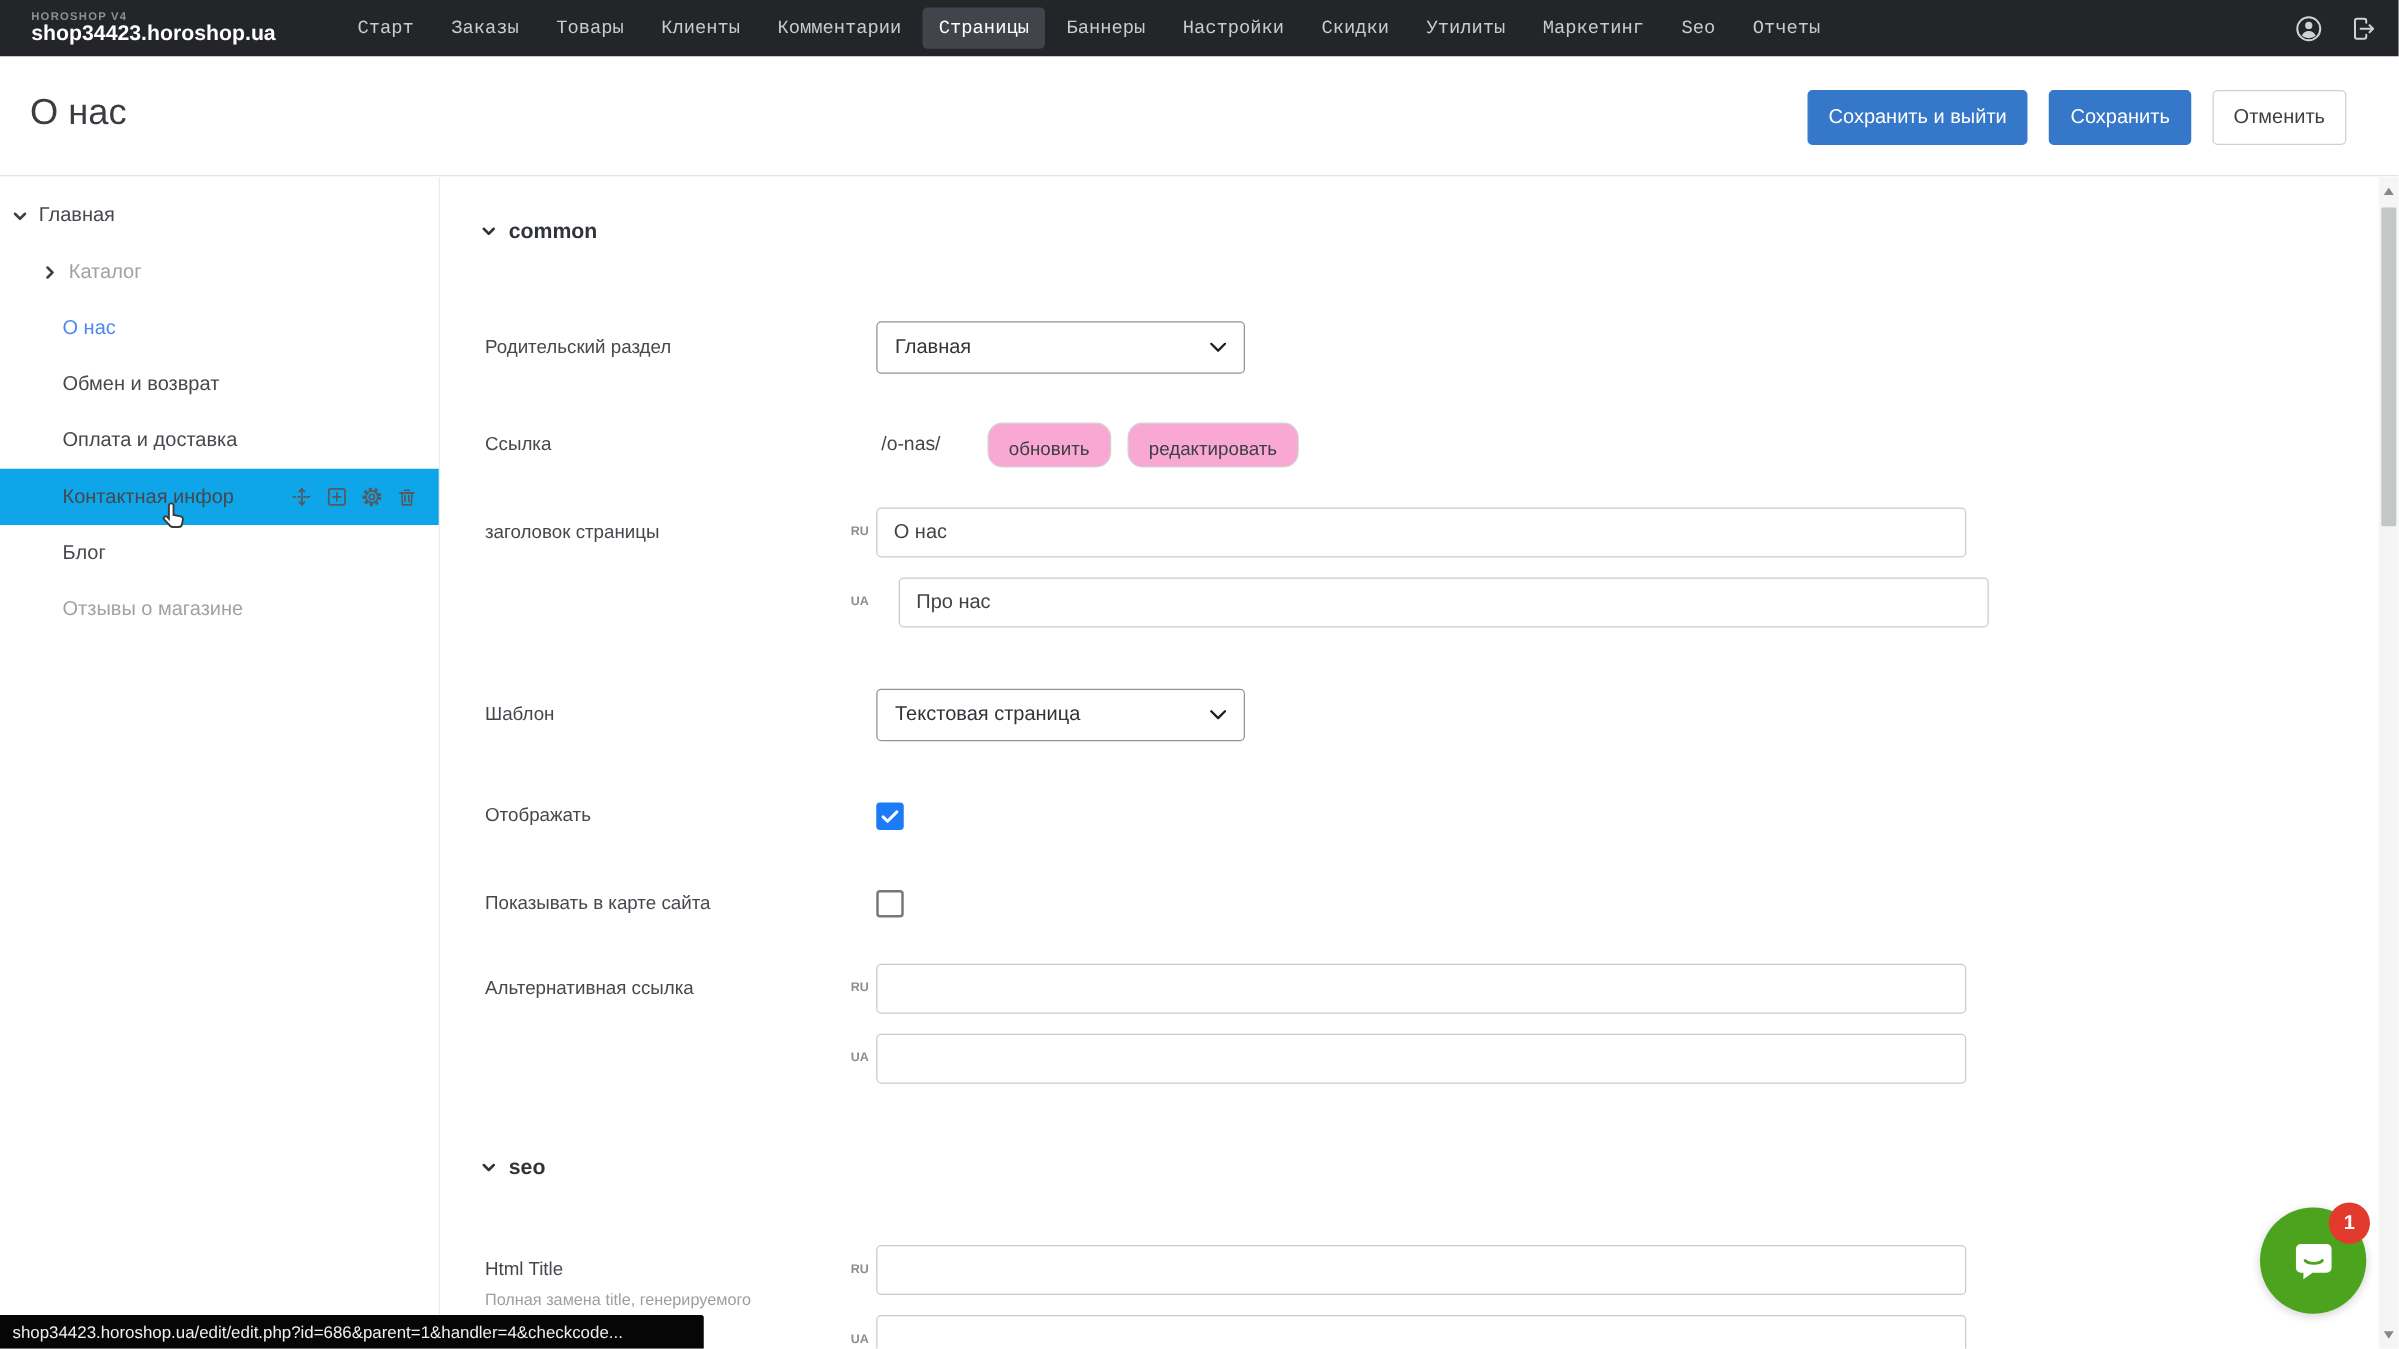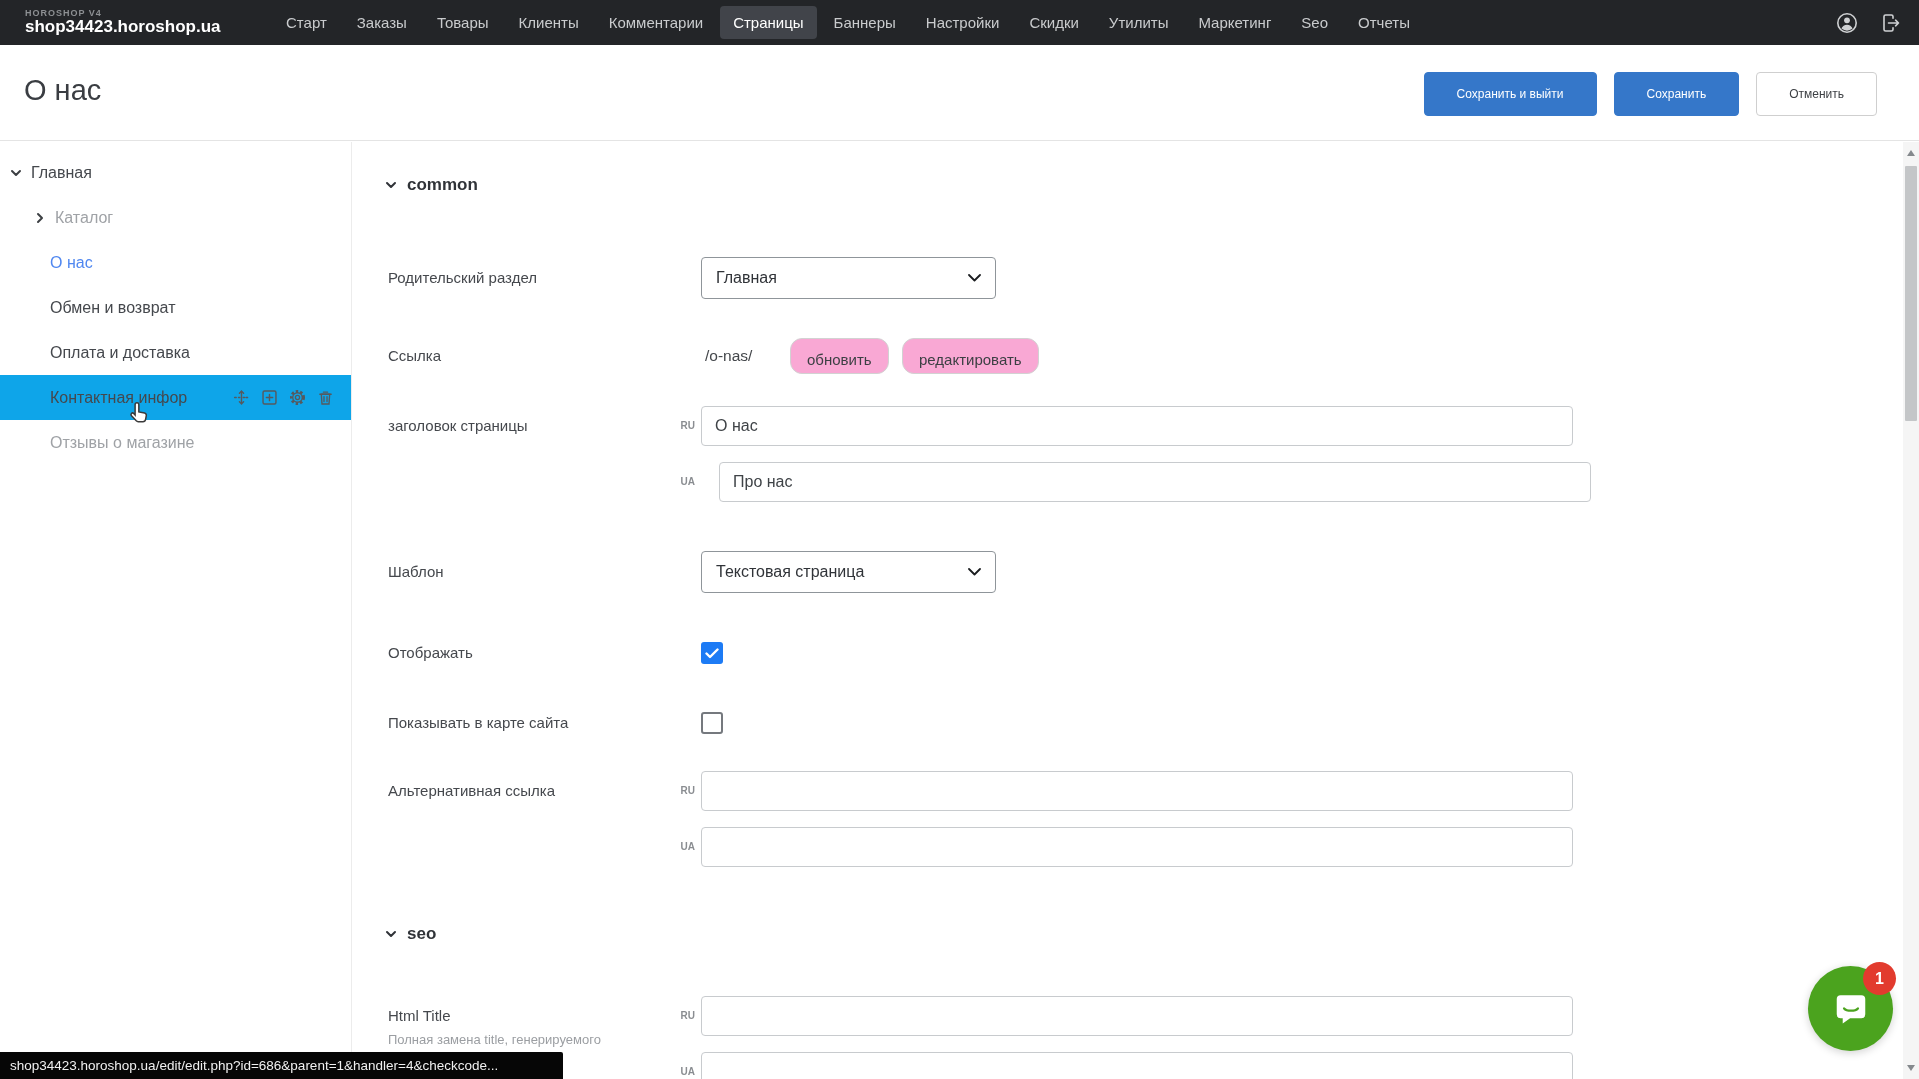--- a/index.html
+++ b/index.html
@@ -4,31 +4,31 @@
 <style>
   * { margin:0; padding:0; box-sizing:border-box; }
   html,body { width:1919px; height:1079px; overflow:hidden; }
   body { font-family:"Liberation Sans","DejaVu Sans",sans-serif; background:#fff; position:relative; color:#45484d; }
 
   
   .topnav { position:absolute; top:0; left:0; right:0; height:45px; background:#232528; display:flex; align-items:center; z-index:40; }
   .logo { margin-left:25px; width:248px; line-height:1.05; }
   .logo-small { display:block; font-size:9px; font-weight:700; letter-spacing:1px; color:#8d9093; }
   .logo-main { display:block; font-size:17px; font-weight:700; color:#ffffff; }
-  .nav-items { display:flex; gap:4px; }
+  .nav-items { display:flex; gap:4px;font-family:Liberation Mono, monospace; }
   .nav-item { padding:8px 13px; font-size:15px; font-weight:500; color:#c9cbcd; border-radius:4px; cursor:pointer; white-space:nowrap; }
   .nav-item.active { background:#41444a; color:#fff; }
   .nav-right { margin-left:auto; margin-right:16px; display:flex; align-items:center; gap:20px; }
   .nav-icon { width:24px; height:24px; display:block; cursor:pointer; }
 
   
   .pagehead { position:absolute; top:45px; left:0; right:0; height:96px; background:#fff; border-bottom:1px solid #e4e4e4; z-index:20; }
   .page-title { position:absolute; left:24px; top:29px; font-size:29px; color:#3a3d42; }
   .head-buttons { position:absolute; right:42px; top:27px; display:flex; gap:17px; }
-  .btn { height:44px; border-radius:4px; font-size:12px; font-family:inherit; cursor:pointer; padding:0 32px; }
+  .btn { height:44px; border-radius:4px; font-size:16px; font-family:inherit; cursor:pointer; padding:0 16px; }
   .btn-primary { background:#3577c9; border:1px solid #3577c9; color:#fff; font-weight:500; }
   .btn-plain { background:#fff; border:1px solid #cfcfcf; color:#3c3f43; }
 
   
   .sidebar { position:absolute; top:142px; left:0; width:352px; bottom:0; background:#fff; border-right:1px solid #ececec; padding-top:8px; z-index:10; }
   .tree-item { height:45px; display:flex; align-items:center; font-size:16px; color:#45484d; position:relative; cursor:pointer; }
   .tree-item .chev { width:12px; height:12px; margin-right:9px; flex:0 0 auto; }
   .lvl0 { padding-left:10px; }
   .lvl1 { padding-left:50px; }
   .lvl1.haschev { padding-left:34px; }
@@ -160,20 +160,23 @@
         <path d="M5.6 6.6h8.8l-.7 10.2H6.3z"></path>
           <path d="M4 6.6h12"></path>
           <path d="M7.8 4.4h4.4"></path>
           <path d="M8.4 9v5.2M11.6 9v5.2"></path>
       </svg>
     </span>
     <svg class="hand-cursor" viewBox="0 0 24 24">
       <path d="M9.4 3.2c.9 0 1.6.7 1.6 1.6v6.3l4.9 1c1 .2 1.7 1.2 1.5 2.2l-.6 3.2c-.2 1.1-1.2 1.9-2.3 1.9h-4.1c-.6 0-1.2-.3-1.6-.7l-4.1-4.4c-.5-.5-.5-1.4 0-1.9s1.4-.5 1.9 0l1.2 1.3V4.8c0-.9.7-1.6 1.6-1.6z" fill="#ffffff" stroke="#3a3a3a" stroke-width="1.3"></path>
     </svg>
   </div>
+  <div class="tree-item lvl1">
+    <span>Блог</span>
+  </div>
   <div class="tree-item lvl1 muted">
     <span>Отзывы о магазине</span>
   </div>
 </div>
 
 <div class="main">
 
   <div class="section-head" style="top:33px;">
     <svg viewBox="0 0 12 12" fill="none" stroke="#303338" stroke-width="2" stroke-linecap="round" stroke-linejoin="round">
         <path d="M2 4l4 4 4-4"></path>

